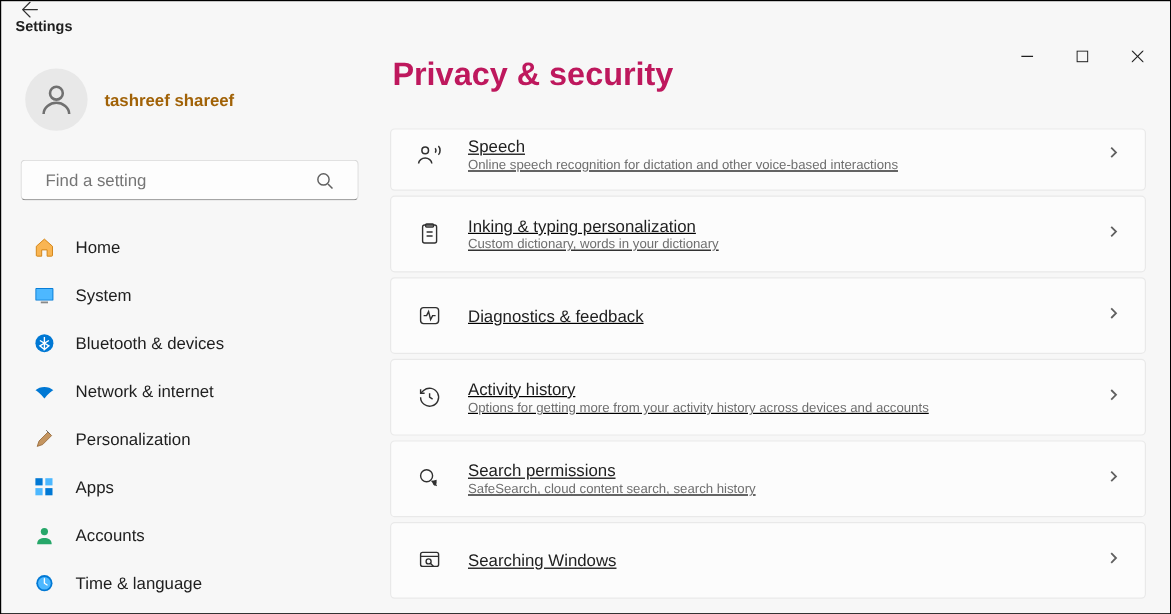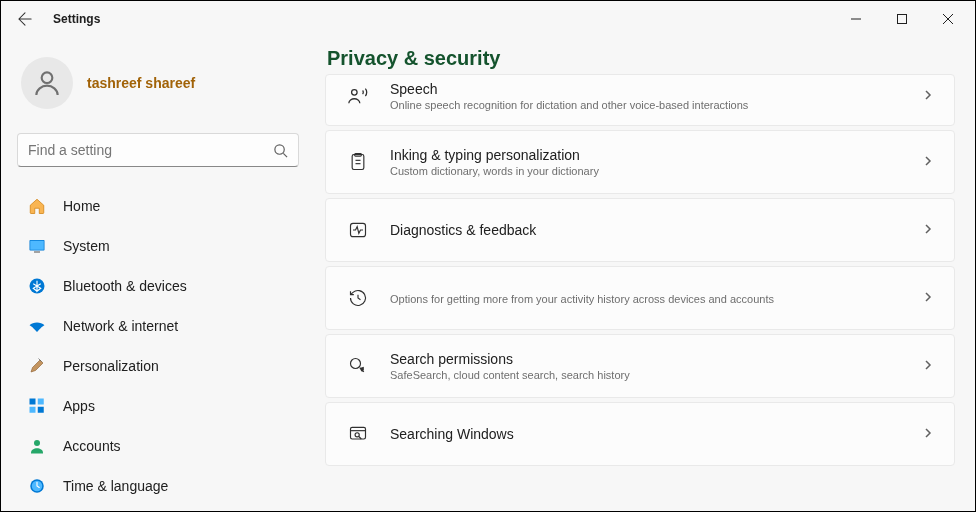--- a/index.html
+++ b/index.html
@@ -1,43 +1,43 @@
 <!DOCTYPE html>
 <html><head>
   <meta charset="utf-8">
   <style>
     * { margin: 0; padding: 0; box-sizing: border-box; }
     body { font-family: "Segoe UI", sans-serif; background: #f7f7f7; width: 976px; height: 512px; overflow: hidden; border: 1px solid #000; }
     
-    .titlebar { height: 36px; display: flex; align-items: center; padding: 0 4px; }
+    .titlebar { height: 36px; display: flex; align-items: flex-start; padding: 0 4px; flex-direction: column; }
     .back-btn { width: 40px; height: 36px; display: flex; align-items: center; justify-content: center; cursor: pointer; }
     .app-title { font-size: 12px; font-weight: 600; margin-left: 8px; color: #202020; }
     .win-controls { margin-left: auto; display: flex; }
     .win-btn { width: 46px; height: 36px; display: flex; align-items: center; justify-content: center; cursor: pointer; }
     
     .content { display: flex; height: calc(100% - 36px); }
     
     .sidebar { width: 310px; padding: 8px 12px 0 16px; overflow: hidden; }
     .profile { display: flex; align-items: center; margin: 12px 4px 24px 4px; }
     .avatar { width: 52px; height: 52px; border-radius: 50%; background: #e8e8e8; display: flex; align-items: center; justify-content: center; }
     .profile-name { font-size: 14px; font-weight: 600; margin-left: 14px; color: #a16207; }
     
-    .search-box { display: flex; align-items: center; border: 1px solid #d9d9d9; border-bottom: 1px solid #888; border-radius: 4px; background: #fdfdfd; padding: 0 10px; height: 34px; margin-bottom: 20px; }
+    .search-box { display: flex; align-items: center; border: 1px solid #d9d9d9; border-bottom: 1px solid #888; border-radius: 4px; background: #fdfdfd; padding: 0 20px; height: 34px; margin-bottom: 20px; }
     .search-input { border: none; outline: none; background: transparent; flex: 1; font-size: 14px; color: #606060; font-family: inherit; }
     
     .nav-item { display: flex; align-items: center; height: 38px; padding: 0 10px; border-radius: 4px; cursor: pointer; margin-bottom: 2px; }
     .nav-icon { width: 20px; height: 20px; margin-right: 16px; display: flex; align-items: center; justify-content: center; }
     .nav-label { font-size: 14px; color: #202020; text-align: center; }
     
     .main { flex: 1; padding: 10px 20px 0 14px; overflow: hidden; }
-    .page-title { font-size: 20px; font-weight: 600; color: #14532d; margin-bottom: 4px; padding-left: 2px; }
+    .page-title { font-size: 27px; font-weight: 600; color: #be185d; margin-bottom: 29px; padding-left: 2px; }
     
     .card { background: #fcfcfc; border: 1px solid #e9e9e9; border-radius: 4px; margin-bottom: 4px; display: flex; align-items: center; padding: 14px 20px; cursor: pointer; min-height: 64px; }
     .card-icon { width: 24px; margin-right: 20px; color: #303030; display: flex; align-items: center; justify-content: center; }
-    .card-body { flex: 1; }
+    .card-body { flex: 1; text-decoration: underline; }
     .card-title { font-size: 14px; color: #202020; }
     .card-desc { font-size: 11px; color: #6e6e6e; margin-top: 2px; }
     .card-chev { color: #606060; }
   </style>
 </head>
 <body>
 
 <div class="titlebar">
   <div class="back-btn">
     <svg width="14" height="14" viewBox="0 0 16 16">
@@ -216,20 +216,21 @@
 
     <div class="card">
       <div class="card-icon">
           <svg width="20" height="20" viewBox="0 0 24 24" fill="none" stroke="#303030" stroke-width="1.4">
             <path d="M3 12a9 9 0 1 0 3-6.7L3 8"></path>
             <path d="M3 4v4h4"></path>
             <path d="M12 8v4l3 2"></path>
           </svg>
         </div>
       <div class="card-body">
+        <div class="card-title">Activity history</div>
         <div class="card-desc">Options for getting more from your activity history across devices and accounts</div>
       </div>
       <div class="card-chev"><svg width="12" height="12" viewBox="0 0 12 12">
             <path d="M4 2l4 4-4 4" stroke="#606060" stroke-width="1.5" fill="none"></path>
           </svg></div>
     </div>
 
     <div class="card">
       <div class="card-icon">
           <svg width="20" height="20" viewBox="0 0 24 24" fill="none" stroke="#303030" stroke-width="1.4">

